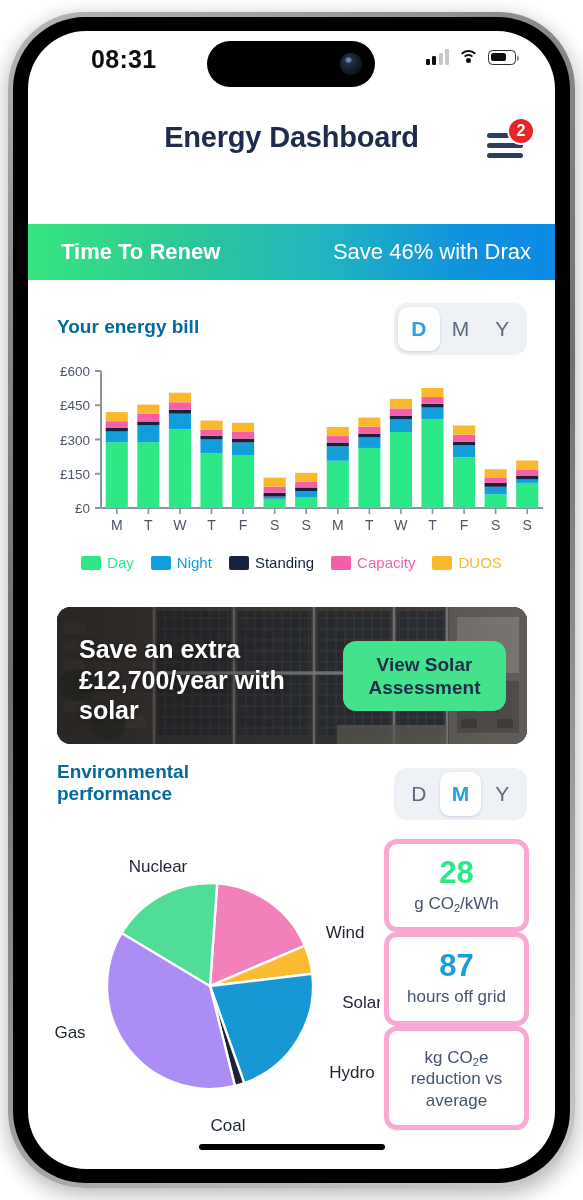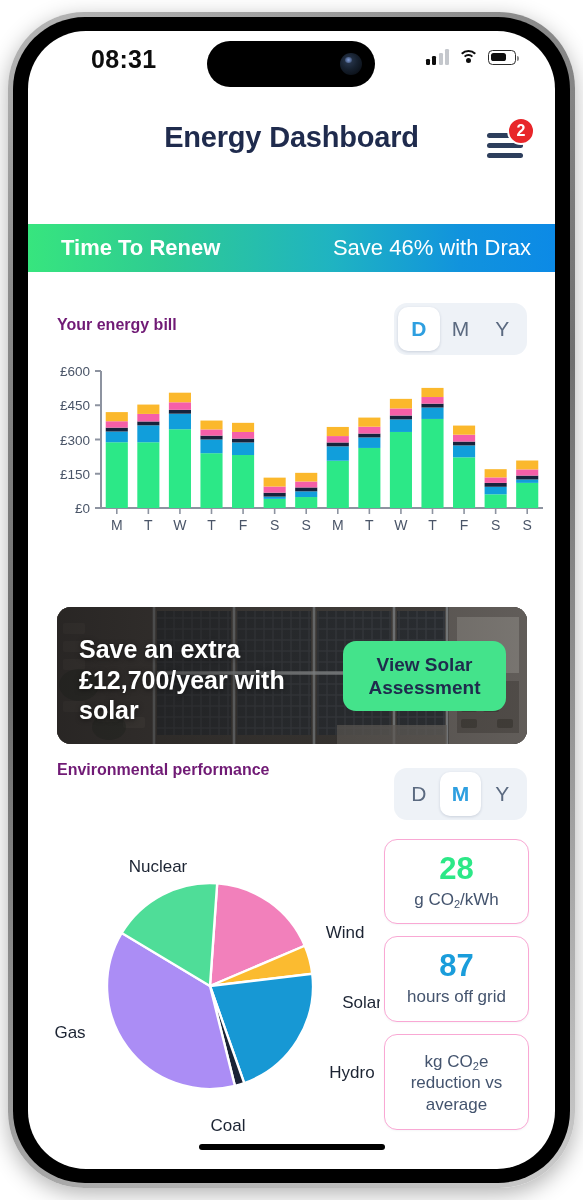--- a/index.html
+++ b/index.html
@@ -99,30 +99,30 @@
   #menu-button i:nth-child(3){ top:22px; }
   #menu-badge {
     position:absolute; right:-8px; top:-14px; width:28px; height:28px;
     border-radius:50%; background:#e8262a; color:#fff;
     font-size:16px; font-weight:700; display:flex; align-items:center; justify-content:center;
     border:2.5px solid #fff;
   }
 
   
   #renew-banner {
-    position:absolute; top:193px; left:0; width:527px; height:48px;
+    position:absolute; top:193px; left:0; width:527px; height:56px;
     background: linear-gradient(90deg,#37e57e 0%,#2ecb93 26%,#1fb3c2 58%,#1193dd 82%,#0c8ae6 100%);
     display:flex; align-items:center;
   }
   #renew-label { font-size:22px; font-weight:700; color:#fff; margin-left:33px; }
   #renew-offer { font-size:22px; font-weight:400; color:#fff; margin-left:auto; margin-right:24px; }
 
   
   .section-head { position:absolute; left:0; width:527px; }
-  .section-title { font-size:16px; font-weight:700; color:#701a75; line-height:1.18; }
+  .section-title { font-size:19px; font-weight:700; color:#0369a1; line-height:1.18; }
   .seg-toggle {
     position:absolute; display:flex; background:#eef2f7;
     border-radius:13px; padding:4px; width:133px; height:52px;
   }
   .seg-btn {
     flex:1; display:flex; align-items:center; justify-content:center;
     font-size:21px; font-weight:500; color:#5b6a80; border-radius:10px; cursor:pointer;
   }
   .seg-btn.active { background:#fff; color:#2e9fe0; font-weight:600;
     box-shadow:0 1px 3px rgba(20,40,80,.16); }
@@ -155,22 +155,22 @@
     position:absolute; right:21px; top:34px; width:163px; height:70px;
     background:#44e38b; border-radius:13px;
     display:flex; align-items:center; justify-content:center; text-align:center;
     font-size:19px; font-weight:700; color:#1f2b4d; line-height:1.22; cursor:pointer;
   }
 
   
   #pie-area { position:absolute; left:22px; top:800px; width:330px; height:310px; }
   #metric-cards { position:absolute; right:26px; top:808px; width:145px; }
   .metric-card {
-    width:145px; background:#fff; border:1px solid #f9a8d4; border-radius:13px;
-    padding:13px 6px; text-align:center; margin-bottom:12px;
+    width:145px; background:#fff; border:5px solid #f9a8d4; border-radius:13px;
+    padding:13px 6px; text-align:center; 
     box-shadow:0 1px 2px rgba(20,40,80,.04);
   }
   .metric-value { font-size:31px; font-weight:700; line-height:1.05; }
   .metric-label { font-size:17px; color:#44546e; line-height:1.28; margin-top:3px; }
   .metric-label sub { font-size:11px; vertical-align:baseline; position:relative; top:3px; }
 
   
   #home-indicator {
     position:absolute; left:50%; transform:translateX(-50%); bottom:19px;
     width:186px; height:6px; border-radius:4px; background:#000;
@@ -338,20 +338,42 @@
         <text x="467.64285714285717" y="167" text-anchor="middle" font-size="14" fill="#4a5568" font-family="&quot;Liberation Sans&quot;, sans-serif">S</text>
         <rect x="488.1642857142857" y="119.88333333333334" width="22.1" height="25.11666666666666" fill="#2ce887"></rect>
         <rect x="488.1642857142857" y="116.45833333333333" width="22.1" height="3.4250000000000114" fill="#119edb"></rect>
         <rect x="488.1642857142857" y="112.57666666666667" width="22.1" height="3.8816666666666606" fill="#17233c"></rect>
         <rect x="488.1642857142857" y="106.41166666666666" width="22.1" height="6.165000000000006" fill="#f65fa8"></rect>
         <rect x="488.1642857142857" y="97.50666666666666" width="22.1" height="8.905000000000001" fill="#fbb82c"></rect>
         <line x1="499.2142857142857" y1="145" x2="499.2142857142857" y2="151" stroke="#8d93a0" stroke-width="1.6"></line>
         <text x="499.2142857142857" y="167" text-anchor="middle" font-size="14" fill="#4a5568" font-family="&quot;Liberation Sans&quot;, sans-serif">S</text>
       </svg>
   </div>
+  <div id="bar-legend">
+      <div class="lg-item">
+        <span class="lg-swatch" style="background: rgb(44, 232, 135);"></span>
+        <span class="lg-text" style="color: rgb(44, 232, 135);">Day</span>
+      </div>
+      <div class="lg-item">
+        <span class="lg-swatch" style="background: rgb(17, 158, 219);"></span>
+        <span class="lg-text" style="color: rgb(17, 158, 219);">Night</span>
+      </div>
+      <div class="lg-item">
+        <span class="lg-swatch" style="background: rgb(23, 35, 60);"></span>
+        <span class="lg-text" style="color: rgb(23, 35, 60);">Standing</span>
+      </div>
+      <div class="lg-item">
+        <span class="lg-swatch" style="background: rgb(246, 95, 168);"></span>
+        <span class="lg-text" style="color: rgb(246, 95, 168);">Capacity</span>
+      </div>
+      <div class="lg-item">
+        <span class="lg-swatch" style="background: rgb(251, 184, 44);"></span>
+        <span class="lg-text" style="color: rgb(251, 184, 44);">DUOS</span>
+      </div>
+    </div>
 
   <div id="solar-promo">
     <svg id="solar-photo" viewBox="0 0 470 137" preserveAspectRatio="none">
       <defs>
         <pattern id="pvcell" width="9" height="11" patternUnits="userSpaceOnUse">
           <rect width="9" height="11" fill="#3c4148"></rect>
           <rect width="7.6" height="9.6" x="0.7" y="0.7" fill="#2b3036"></rect>
         </pattern>
         <linearGradient id="asphalt" x1="0" y1="0" x2="1" y2="1">
           <stop offset="0%" stop-color="#55504c"></stop>

